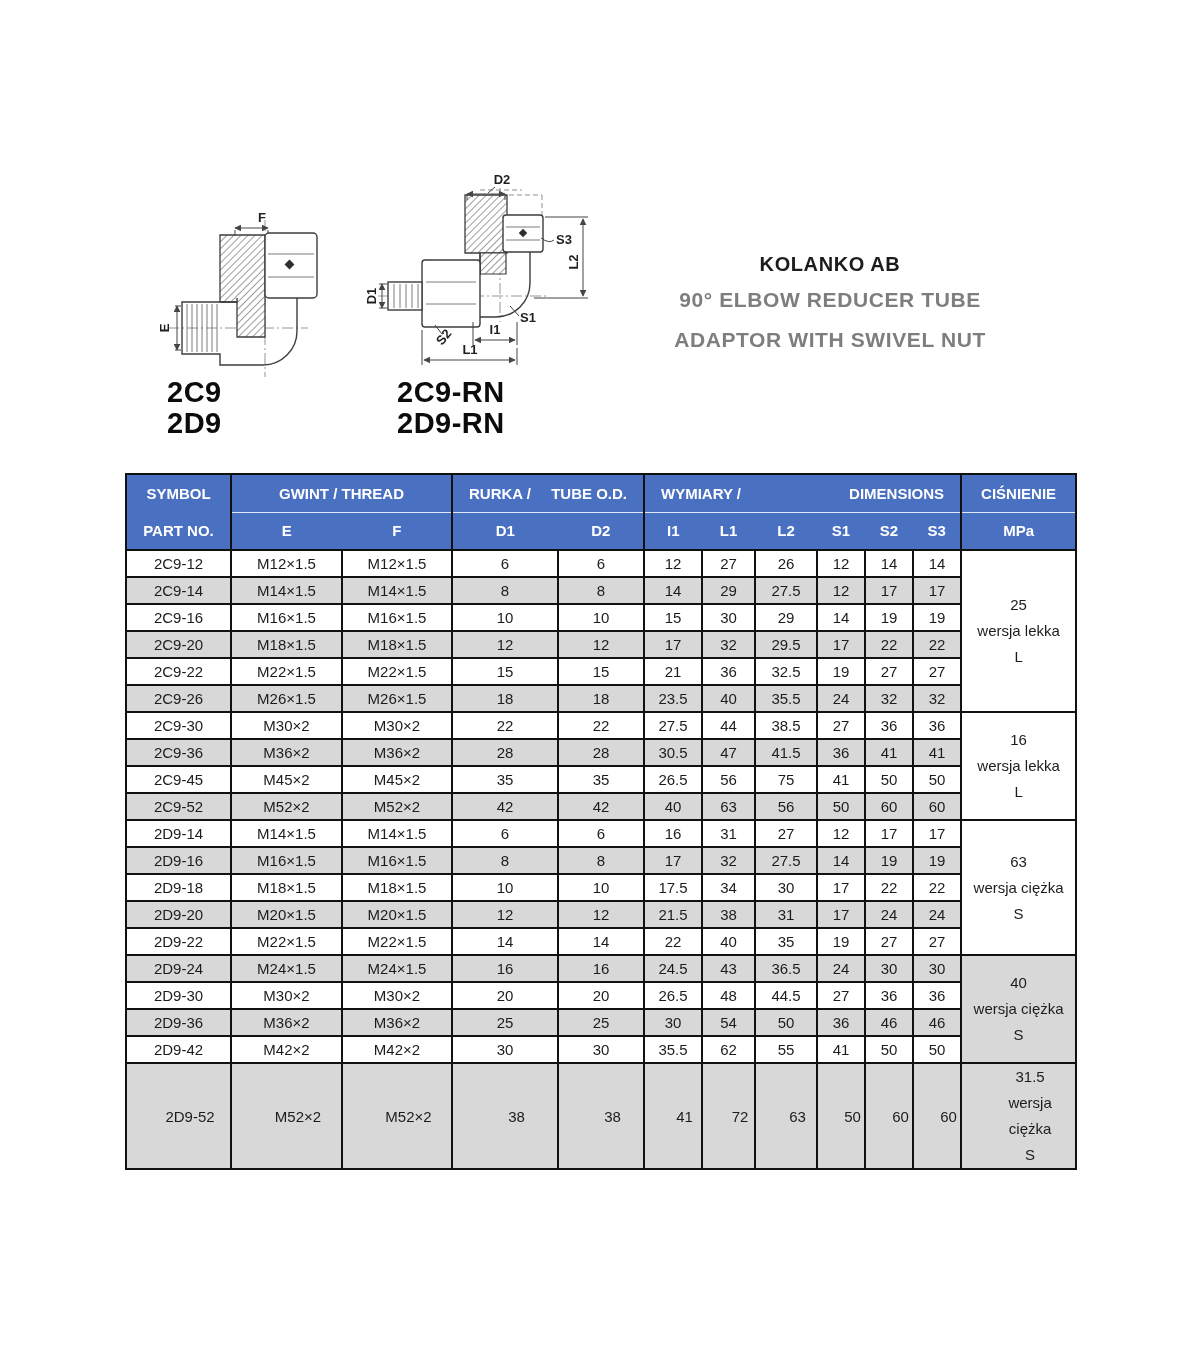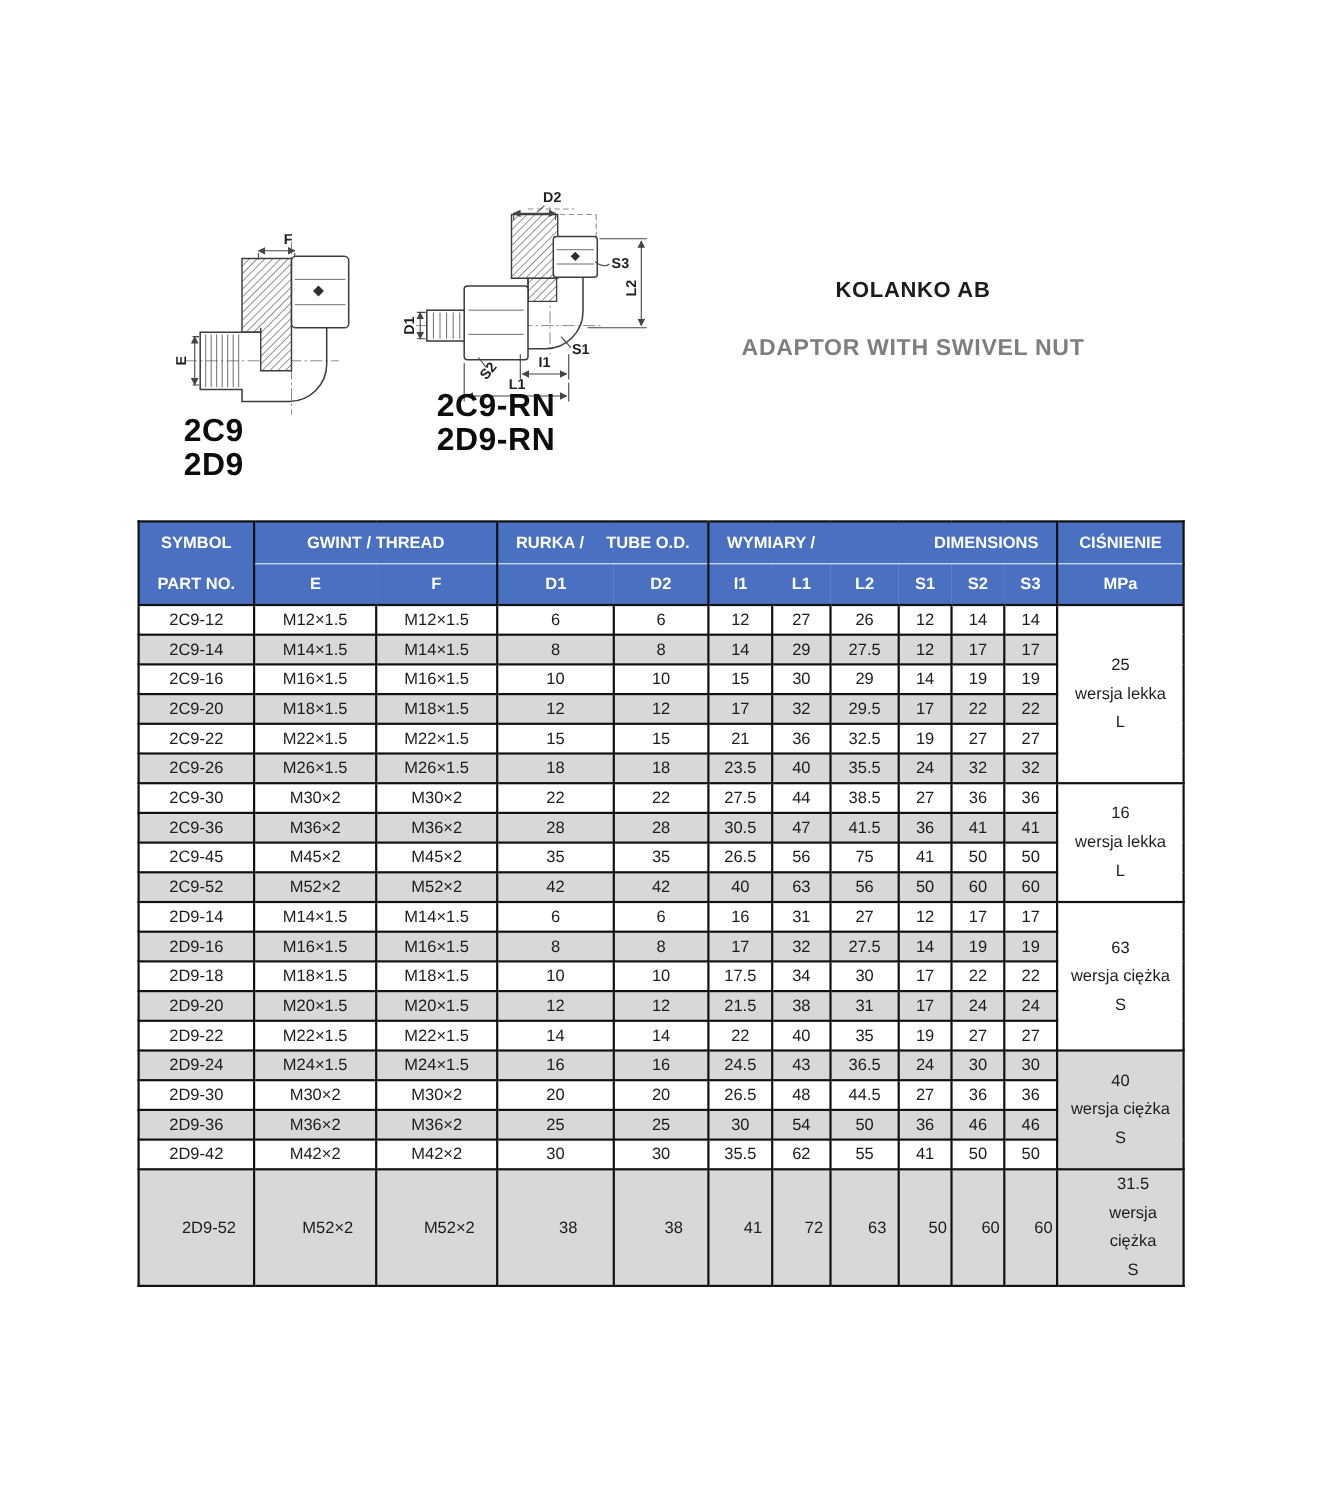--- a/index.html
+++ b/index.html
@@ -15,21 +15,21 @@
   .dim{stroke:#454545;stroke-width:1;fill:none;}
   .centerline{stroke:#8a8a8a;stroke-width:.9;fill:none;stroke-dasharray:11 3 2 3;}
   .ghost{stroke:#909090;stroke-width:1;fill:none;stroke-dasharray:5 3;}
   .drawings text{font-family:"Liberation Sans",sans-serif;font-weight:bold;font-size:13px;fill:#1f1f1f;}
   .caption{
     position:absolute;font-weight:bold;font-size:29px;line-height:31px;
     text-align:left;color:#0c0c0c;letter-spacing:.5px;
   }
   
   .title-block{position:absolute;left:655px;top:253px;width:350px;text-align:center;}
-  .title-main{font-size:20px;font-weight:bold;letter-spacing:.6px;margin:0 0 29px 0;}
+  .title-main{font-size:20px;font-weight:bold;letter-spacing:.6px;margin:0 0 12px 0;}
   .title-sub{font-size:21px;font-weight:bold;letter-spacing:.6px;color:#7e7e7e;margin:0 0 16px 0;}
   
   table.spec{
     position:absolute;left:125px;top:473px;width:950px;
     border-collapse:collapse;table-layout:fixed;font-size:15px;
     border:2px solid #111;
   }
   .spec td{
     border:2px solid #111;text-align:center;vertical-align:middle;
     padding:0;height:25px;background:#ffffff;
@@ -137,27 +137,28 @@
     <path class="dim" d="M272,160 V195 M367,178 V195"></path>
     <path class="dim" d="M274,190 H365" marker-start="url(#arr)" marker-end="url(#arr)"></path>
     <text x="320" y="184" text-anchor="middle">L1</text>
   </g>
 </svg>
 
 <div class="caption" style="left:167px;top:377px;width:160px;">
   <div>2C9</div>
   <div>2D9</div>
 </div>
-<div class="caption" style="left:397px;top:354px;width:180px;">
+<div class="caption" style="left:397px;top:377px;width:180px;">
   <div>2C9-RN</div>
   <div>2D9-RN</div>
 </div>
 
 <div class="title-block">
   <div class="title-main">KOLANKO AB</div>
+  <div class="title-sub">90° ELBOW REDUCER TUBE</div>
   <div class="title-sub">ADAPTOR WITH SWIVEL NUT</div>
 </div>
 
 <table class="spec">
   <colgroup>
     <col style="width:105px">
       <col style="width:111px">
       <col style="width:110px">
     <col style="width:106px">
       <col style="width:86px">

